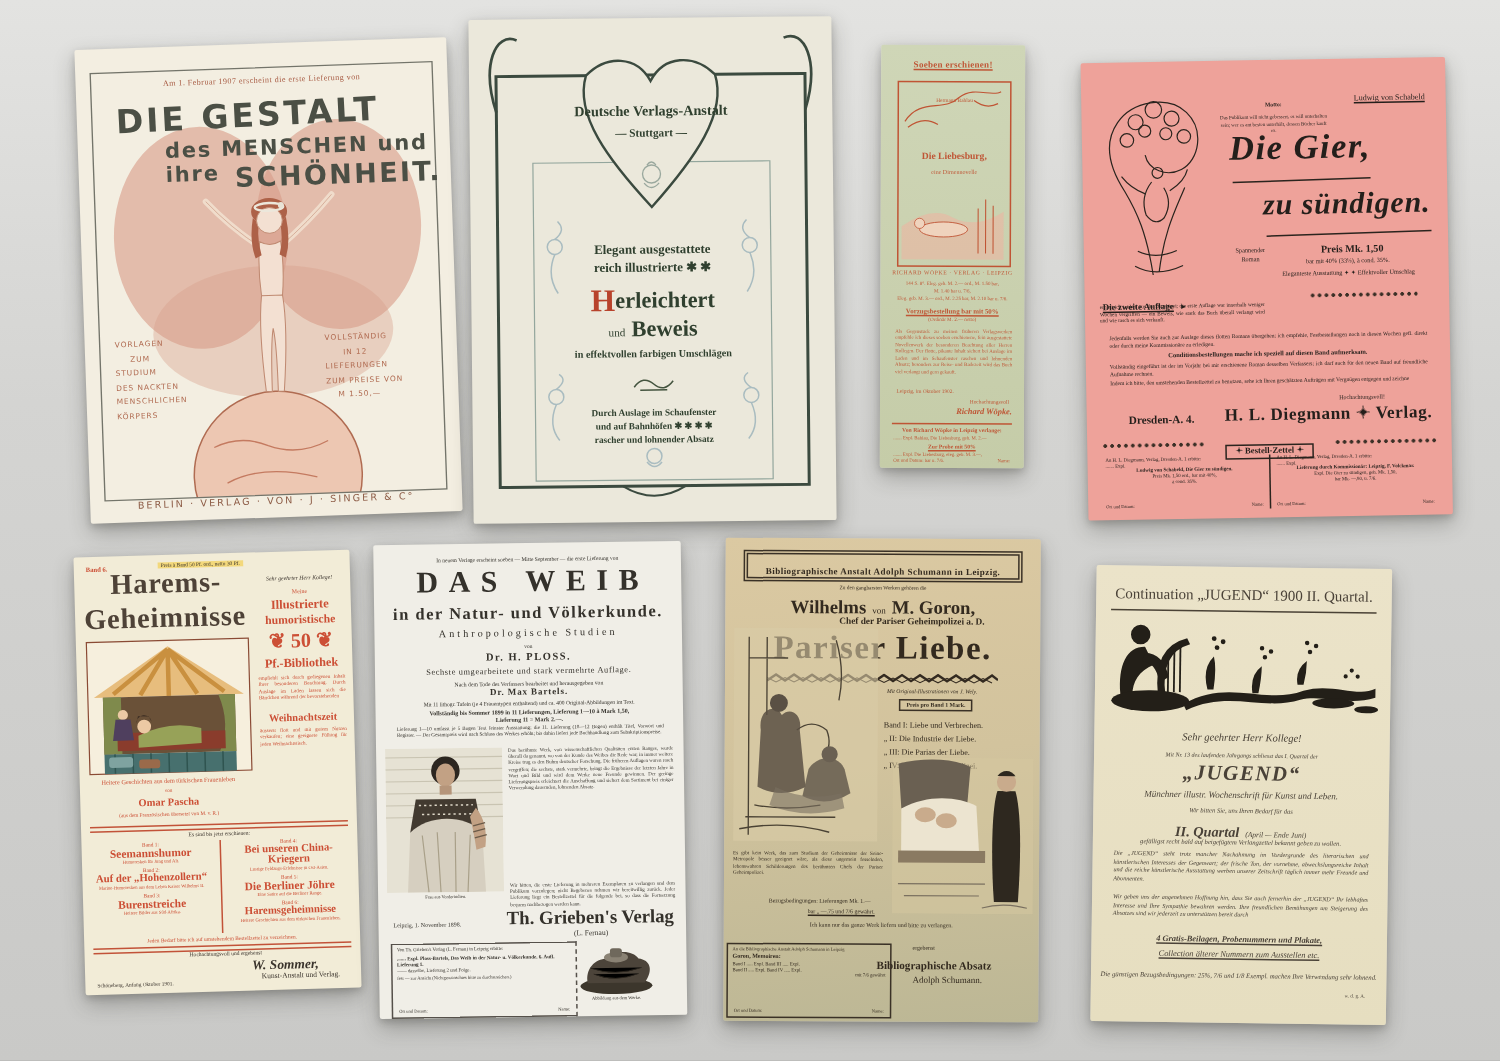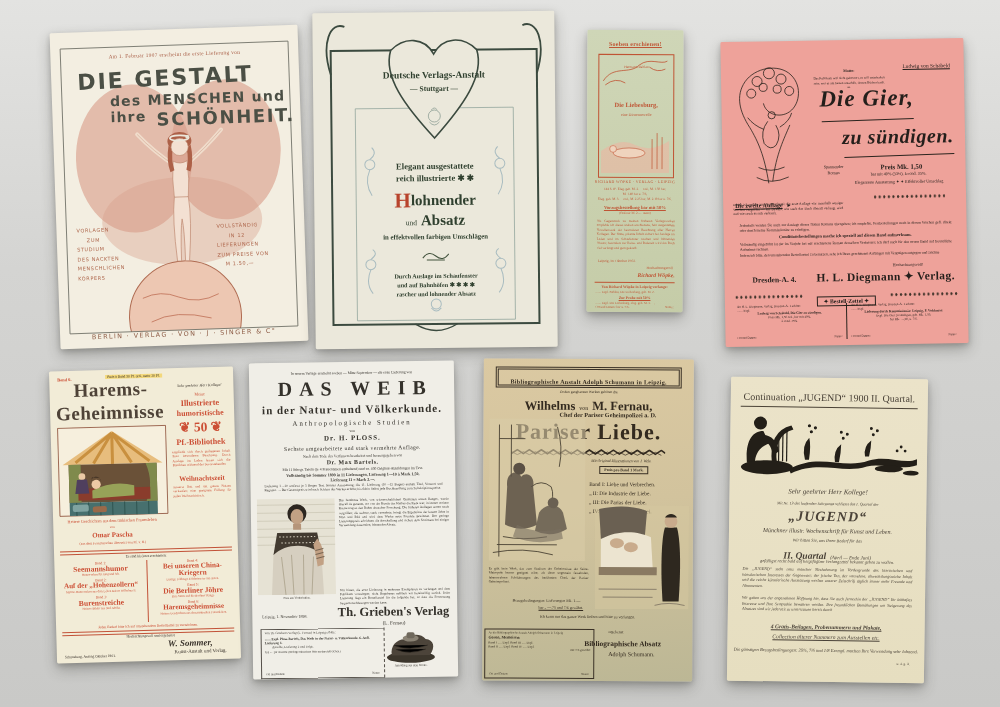--- a/index.html
+++ b/index.html
@@ -108,25 +108,25 @@
         <circle cx="121" cy="292" r="5"></circle>
           <path d="M116,296 q5,6 10,0"></path>
       </g>
       <path d="M100,312 q21,13 42,0" fill="none" stroke="#3b4a3f" stroke-width="1.4"></path>
     </svg>
     <div class="d ctr b" style="top:58px;font-size:9.5px;">Deutsche Verlags-Anstalt</div>
     <div class="d ctr b" style="top:73px;font-size:7.5px;">— Stuttgart —</div>
     <div class="d ctr b" style="top:150px;font-size:8.6px;">Elegant ausgestattete</div>
     <div class="d ctr b" style="top:162px;font-size:8.6px;">reich illustrierte ✱ ✱</div>
     <div class="d ctr" style="top:176px;">
-      <span class="b" style="font-size:21px;color:#b8432c;vertical-align:-2px;">H</span><span class="b" style="font-size:15px;">lohnender</span>
+      <span class="b" style="font-size:21px;color:#b8432c;vertical-align:-2px;">H</span><span class="b" style="font-size:15px;">erleichtert</span>
     </div>
     <div class="d ctr" style="top:199px;">
       <span style="font-size:7.5px;">und</span>
-      <span class="b" style="font-size:15px;">Absatz</span>
+      <span class="b" style="font-size:15px;">Beweis</span>
     </div>
     <div class="d ctr b" style="top:221px;font-size:6.8px;">in effektvollen farbigen Umschlägen</div>
     <svg class="d" style="top:238px;left:106px;" width="30" height="12" viewBox="0 0 30 12">
       <path d="M2,8 q6,-8 13,-2 q7,6 13,-2 M6,10 h18" stroke="#44543f" stroke-width="1" fill="none"></path>
     </svg>
     <div class="d ctr b" style="top:260px;font-size:6.2px;">Durch Auslage im Schaufenster</div>
     <div class="d ctr b" style="top:269px;font-size:6.2px;">und auf Bahnhöfen ✱ ✱ ✱ ✱</div>
     <div class="d ctr b" style="top:278px;font-size:6.2px;">rascher und lohnender Absatz</div>
   </div>
 
@@ -382,21 +382,21 @@
   </div>
 
   <div class="doc" id="d7">
     <div class="d" style="top:10px;left:14px;right:14px;height:15px;border:1.2px solid #3a3126;outline:.7px solid #3a3126;outline-offset:1.6px;text-align:center;">
       <span class="b" style="font-size:6px;line-height:15px;letter-spacing:.3px;">Bibliographische Anstalt Adolph Schumann in Leipzig.</span>
     </div>
     <div class="d ctr" style="top:31px;font-size:3.6px;">Zu den gangbarsten Werken gehören die</div>
     <div class="d ctr" style="top:37px;">
       <span class="b" style="font-size:12.5px;">Wilhelms</span>
       <span style="font-size:6px;">von</span>
-      <span class="b" style="font-size:12.5px;">M. Fernau,</span>
+      <span class="b" style="font-size:12.5px;">M. Goron,</span>
     </div>
     <div class="d b" style="top:52px;left:76px;font-size:6.2px;">Chef der Pariser Geheimpolizei a. D.</div>
     <div class="d ctr b" style="top:60px;font-size:22px;letter-spacing:1px;">Pariser Liebe.</div>
     <svg class="d" style="top:90px;left:28px;" width="154" height="7" viewBox="0 0 154 7">
       <path d="M0,5 L6,1 L12,5 L18,1 L24,5 L30,1 L36,5 L42,1 L48,5 L54,1 L60,5 L66,1 L72,5 L78,1 L84,5 L90,1 L96,5 L102,1 L108,5 L114,1 L120,5 L126,1 L132,5 L138,1 L144,5 L150,1 L154,4" stroke="#332a20" stroke-width="1.6" fill="none"></path>
       <path d="M0,3 L6,6 L12,3 L18,6 L24,3 L30,6 L36,3 L42,6 L48,3 L54,6 L60,3 L66,6 L72,3 L78,6 L84,3 L90,6 L96,3 L102,6 L108,3 L114,6 L120,3 L126,6 L132,3 L138,6 L144,3 L150,6" stroke="#332a20" stroke-width=".7" fill="none"></path>
     </svg>
     <div class="d i" style="top:100px;left:108px;font-size:3.8px;">Mit Original-Illustrationen von J. Wely.</div>
     <div class="d b" style="top:107px;left:116px;font-size:3.9px;border:.8px solid #3a3126;padding:1px 4px;">Preis pro Band 1 Mark.</div>
     <div class="d" style="top:121px;left:106px;font-size:5.4px;line-height:1.65;">

